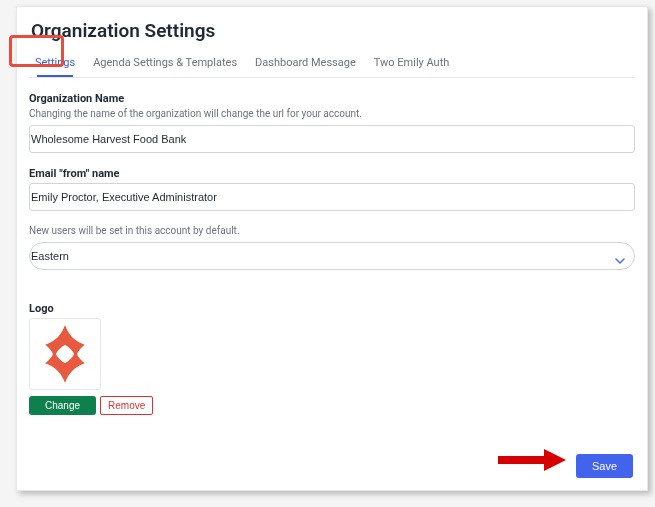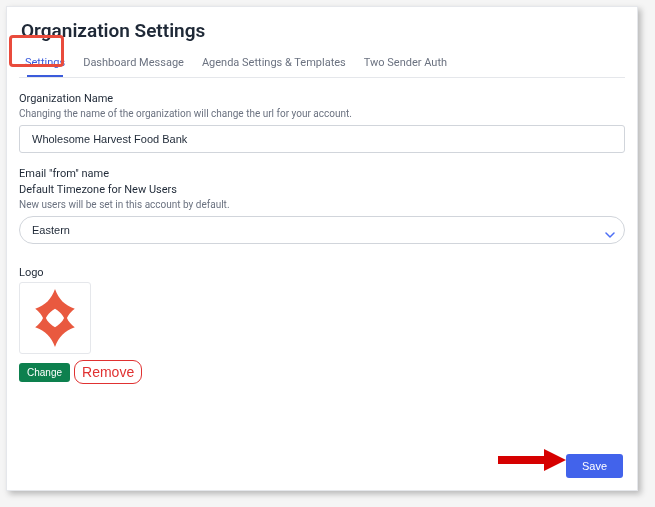--- a/index.html
+++ b/index.html
@@ -7,21 +7,21 @@
     font-family: -apple-system, BlinkMacSystemFont, "Segoe UI", Roboto, sans-serif;
     background: #f5f5f5;
     width: 655px;
     height: 507px;
     position: relative;
     overflow: hidden;
   }
   .panel {
     position: absolute;
     top: 6px;
-    left: 6px;
+    left: 16px;
     width: 632px;
     height: 485px;
     background: #fff;
     border: 1px solid #e5e7eb;
     box-shadow: 3px 3px 6px rgba(0,0,0,0.25);
     padding: 10px 12px 12px 12px;
   }
   .page-title {
     font-size: 19px;
     font-weight: 600;
@@ -57,78 +57,78 @@
     position: absolute;
     border: 3px solid #e94b3c;
     border-radius: 4px;
     pointer-events: none;
   }
   .form-section {
     padding-top: 14px;
   }
   .field-label {
     font-size: 11px;
-    font-weight: 400;
+    font-weight: 700;
     color: #1f2937;
     margin-bottom: 3px;
   }
   .field-hint {
     font-size: 10px;
     color: #6b7280;
     margin-bottom: 6px;
   }
   .text-input, .select-input {
     width: 100%;
     height: 28px;
     border: 1px solid #d1d5db;
     border-radius: 3px;
-    padding: 0 12px;
+    padding: 0 1px;
     font-size: 11px;
     color: #1f2937;
     margin-bottom: 14px;
     background: #fff;
   }
   .select-wrap { position: relative; }
   .select-input { appearance: none; padding-right: 24px; border-radius: 14px; }
   .chevron {
     position: absolute;
     right: 10px;
     top: 9px;
     pointer-events: none;
     color: #4c6ef5;
   }
-  .logo-block { margin-top: 8px; }
+  .logo-block { margin-top: 18px; }
   .logo-img {
     width: 72px;
     height: 72px;
     border: 1px solid #e5e7eb;
     border-radius: 3px;
     display: flex;
     align-items: center;
     justify-content: center;
     margin-bottom: 6px;
     padding: 2px;
     background: #fff;
   }
   .logo-actions { display: flex; gap: 4px; align-items: center; }
   .btn-change {
     background: #0d804e;
     color: #fff;
     border: none;
     border-radius: 3px;
     font-size: 10px;
-    padding: 4px 8px;
+    padding: 4px 16px;
     cursor: pointer;
   }
   .btn-remove {
     background: #fff;
     color: #e03131;
     border: 1px solid #e03131;
-    border-radius: 9px;
-    font-size: 14px;
+    border-radius: 2px;
+    font-size: 10px;
     padding: 3px 7px;
     cursor: pointer;
   }
   .footer {
     position: absolute;
     bottom: 12px;
     right: 14px;
   }
   .btn-save {
     background: #4263eb;
@@ -146,34 +146,34 @@
 </style>
 </head>
 <body>
 
 <div class="panel">
 
   <div class="page-title">Organization Settings</div>
 
   <div class="tabs">
     <div class="tab active">Settings</div>
+    <div class="tab">Agenda Settings &amp; Templates</div>
     <div class="tab">Dashboard Message</div>
-    <div class="tab">Agenda Settings &amp; Templates</div>
-    <div class="tab">Two Sender Auth</div>
+    <div class="tab">Two Emily Auth</div>
   </div>
 
   <div class="form-section">
 
     <div class="field-label">Organization Name</div>
     <div class="field-hint">Changing the name of the organization will change the url for your account.</div>
     <input class="text-input" value="Wholesome Harvest Food Bank" style="">
 
     <div class="field-label">Email "from" name</div>
-
-    <div class="field-label">Default Timezone for New Users</div>
+    <input class="text-input" value="Emily Proctor, Executive Administrator" style="">
+
     <div class="field-hint">New users will be set in this account by default.</div>
     <div class="select-wrap">
       <input class="select-input" readonly="" value="Eastern" style="">
       <span class="chevron">
         <svg width="10" height="10" viewBox="0 0 10 10">
             <path d="M1 3 L5 7 L9 3" stroke="#4c6ef5" stroke-width="1.5" fill="none" stroke-linecap="round" stroke-linejoin="round"></path>
           </svg>
       </span>
     </div>
 

